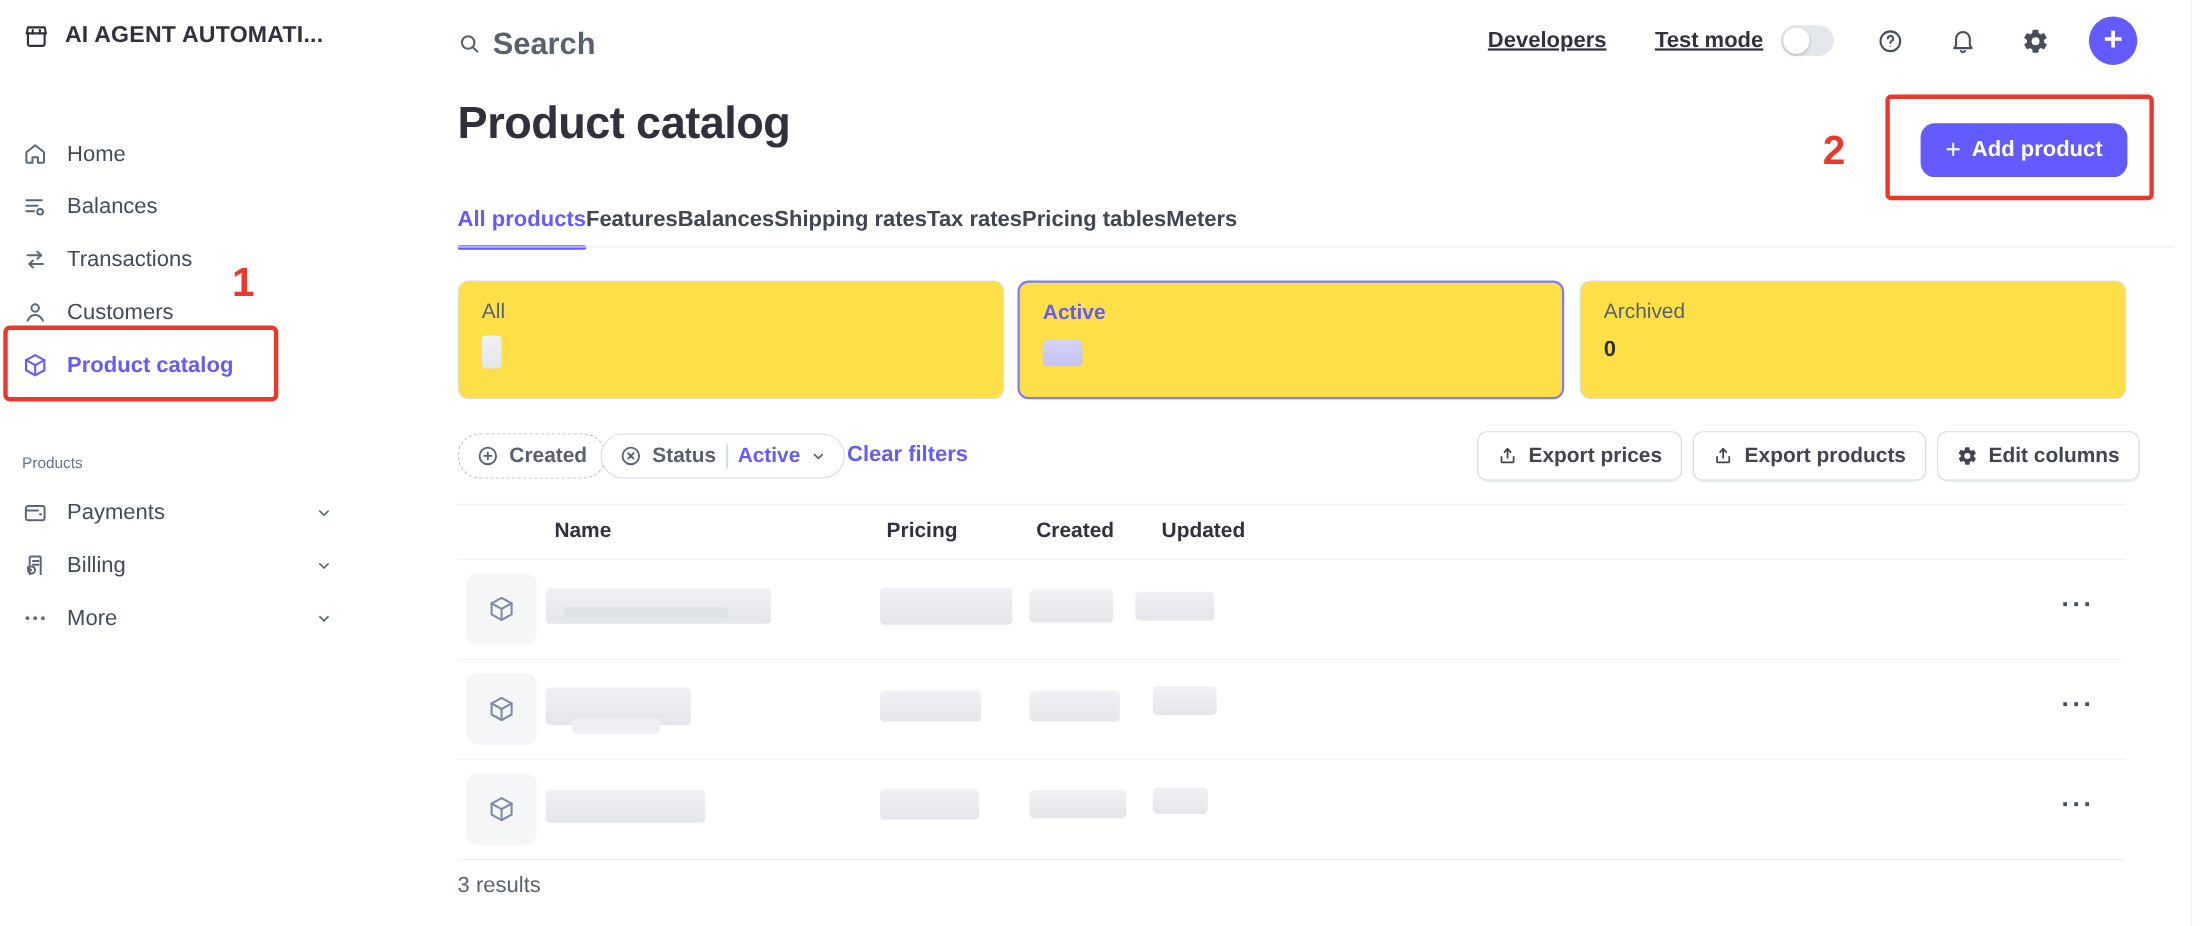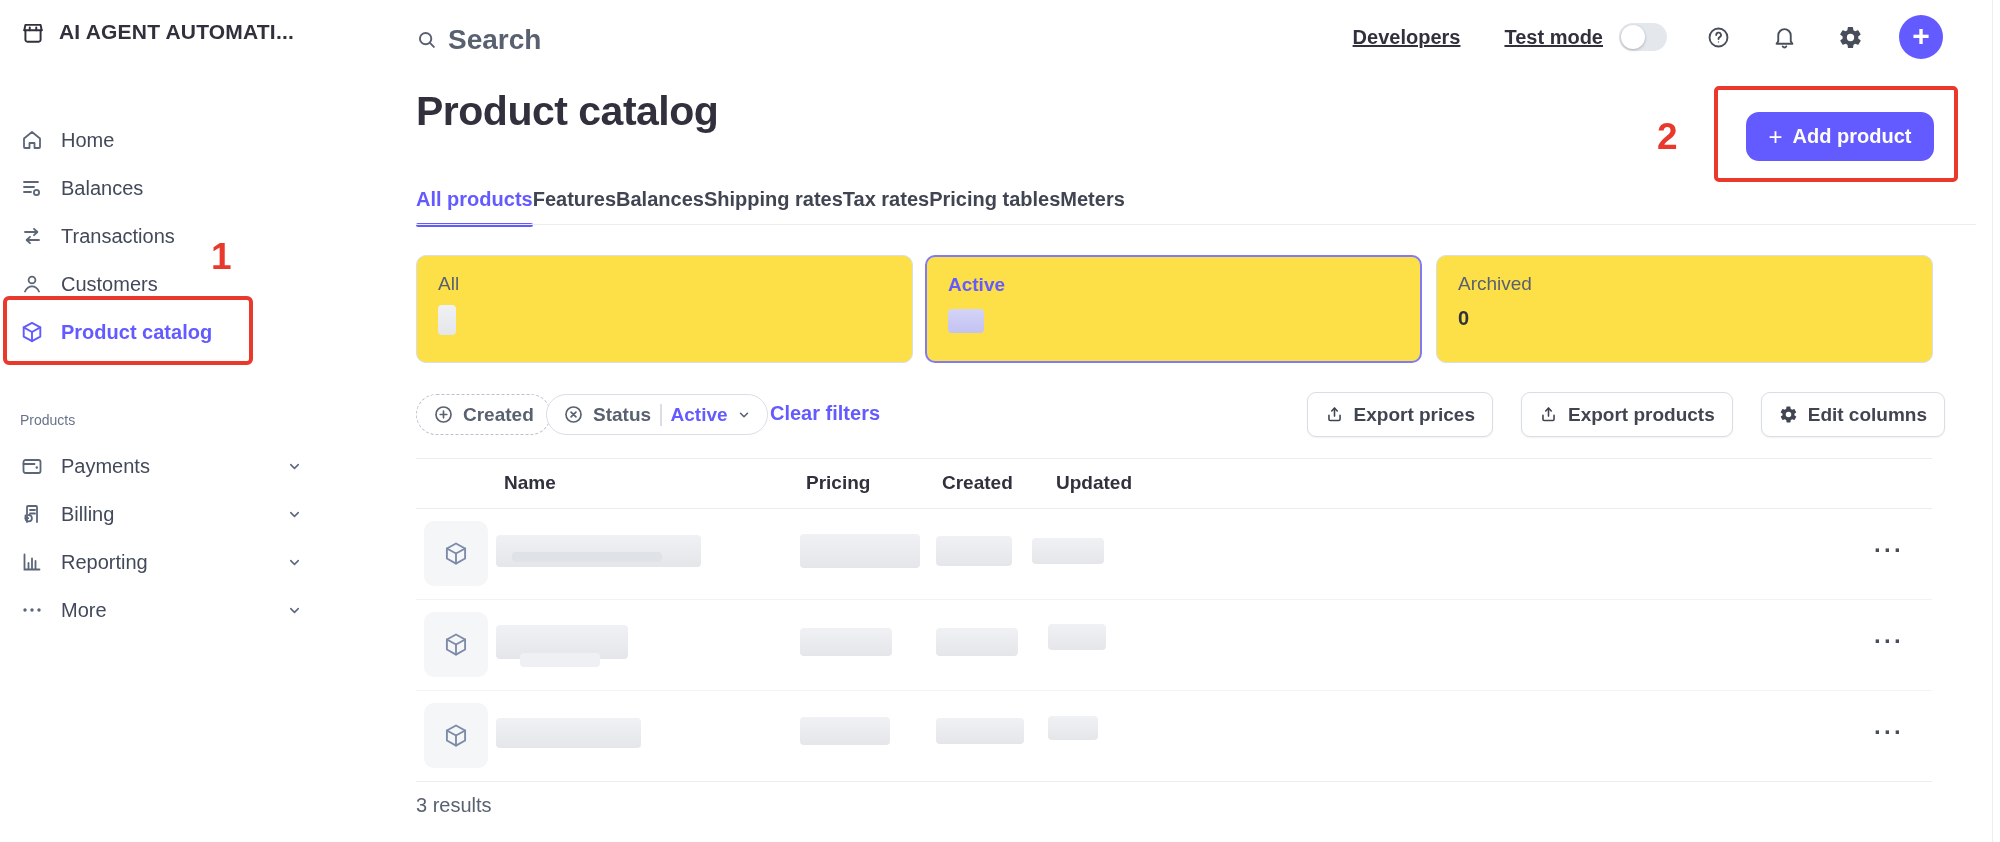--- a/index.html
+++ b/index.html
@@ -57,21 +57,21 @@
     border-radius:21px; padding:0 16px; font-size:19px; font-weight:bold; color:#596171;
     background:#fff; cursor:pointer; }
   .chip.dashed { border:1.6px dashed #b9c2cd; }
   .chip.solid { border:1.6px solid #d8dee4; }
   .chip .vdiv { width:1.5px; height:22px; background:#d8dee4; }
   .chip .purple { color:#635bff; }
   .clear-filters { position:absolute; left:770px; top:402px; font-size:20px; font-weight:bold;
     color:#635bff; cursor:pointer; }
 
   
-  .actions { position:absolute; top:392px; right:55px; display:flex; gap:28px; }
+  .actions { position:absolute; top:392px; right:55px; display:flex; gap:10px; }
   .act-btn { height:45px; display:flex; align-items:center; gap:10px; background:#fff;
     border:1.5px solid #d8dee4; border-radius:9px; padding:0 17px; font-size:19px; font-weight:bold;
     color:#414552; box-shadow:0 1px 2px rgba(0,0,0,.06); cursor:pointer; }
 
   
   .t-line { position:absolute; left:416px; width:1516px; height:1px; background:#ebeef1; }
   .t-header { position:absolute; left:416px; top:462px; width:1516px; height:46px; }
   .t-header span { position:absolute; top:10px; font-size:19px; font-weight:bold; color:#30313d; }
   .t-row { position:absolute; left:416px; width:1516px; height:91px; cursor:pointer; }
   .t-row .tile { position:absolute; left:8px; top:13px; width:64px; height:65px; border-radius:10px;
@@ -189,34 +189,20 @@
       </span>
       <span>Billing</span>
       <span class="chev">
         <svg width="15" height="15" viewBox="0 0 24 24" fill="none" stroke="#5b6678" stroke-width="2.4" stroke-linecap="round" stroke-linejoin="round">
             <path d="m6 9 6 6 6-6"></path>
           </svg>
       </span>
     </div>
     <div class="nav-item">
       <span class="icn">
-        <svg width="24" height="24" viewBox="0 0 24 24" fill="none" stroke="#5b6678" stroke-width="1.8" stroke-linecap="round">
-          <path d="M4.5 4.5V19.5h15"></path>
-            <path d="M8.5 19v-6M12 19V8.5M15.5 19v-8"></path>
-        </svg>
-      </span>
-      <span>Reporting</span>
-      <span class="chev">
-        <svg width="15" height="15" viewBox="0 0 24 24" fill="none" stroke="#5b6678" stroke-width="2.4" stroke-linecap="round" stroke-linejoin="round">
-            <path d="m6 9 6 6 6-6"></path>
-          </svg>
-      </span>
-    </div>
-    <div class="nav-item">
-      <span class="icn">
         <svg width="24" height="24" viewBox="0 0 24 24" fill="#5b6678">
           <circle cx="5" cy="12" r="1.7"></circle>
             <circle cx="12" cy="12" r="1.7"></circle>
             <circle cx="19" cy="12" r="1.7"></circle>
         </svg>
       </span>
       <span>More</span>
       <span class="chev">
         <svg width="15" height="15" viewBox="0 0 24 24" fill="none" stroke="#5b6678" stroke-width="2.4" stroke-linecap="round" stroke-linejoin="round">
             <path d="m6 9 6 6 6-6"></path>

